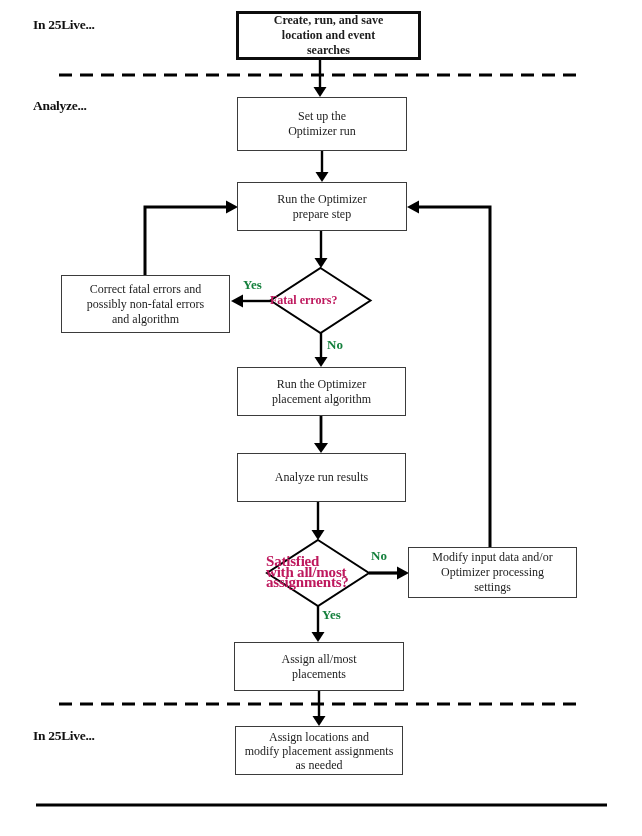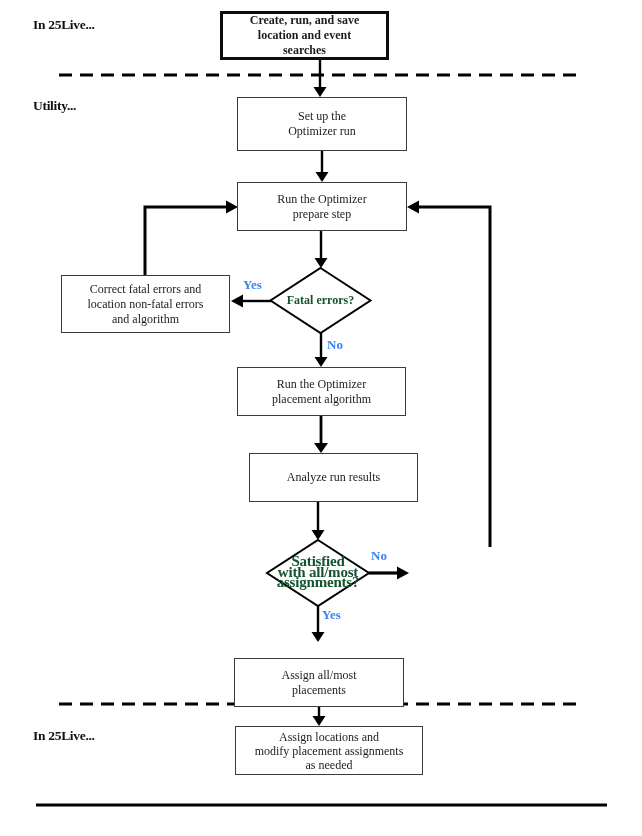--- a/index.html
+++ b/index.html
@@ -14,25 +14,25 @@
     text-align:center;font-size:12px;line-height:15px;box-sizing:border-box;
   }
   .node .ln{white-space:nowrap;}
   .node.primary{border:3px solid #0d0d0d;font-weight:bold;}
   .node.tight{line-height:14px;}
   .slabel{
     position:absolute;font-weight:bold;font-size:13.5px;line-height:15px;
     color:#111;letter-spacing:-0.3px;white-space:nowrap;
   }
   .dtext{
-    position:absolute;font-weight:bold;color:#14532d;text-align:center;
+    position:absolute;font-weight:bold;color:#be185d;
   }
   .dtext.fatal{font-size:12px;line-height:13px;}
   .dtext.satisfied{font-size:15px;line-height:10.5px;letter-spacing:-0.2px;}
-  .elabel{position:absolute;font-weight:bold;font-size:13px;color:#3b82f6;white-space:nowrap;}
+  .elabel{position:absolute;font-weight:bold;font-size:13px;color:#15803d;white-space:nowrap;}
 </style>
 </head>
 <body>
 
 <div class="canvas">
 
   <svg class="layer" viewBox="0 0 642 836" xmlns="http://www.w3.org/2000/svg">
 
     <line x1="59" y1="75" x2="578" y2="75" stroke="#000" stroke-width="3" stroke-dasharray="13 8"></line>
     <line x1="59" y1="704" x2="578" y2="704" stroke="#000" stroke-width="3" stroke-dasharray="13 8"></line>
@@ -88,62 +88,67 @@
       <polyline points="490,547 490,207 419,207" fill="none" stroke-width="3"></polyline>
       <polygon points="419,200.5 419,213.5 407,207" stroke="none"></polygon>
     </g>
 
     <polygon points="320.5,268 370.5,300.5 320.5,333 270.5,300.5" fill="#ffffff" stroke="#000" stroke-width="2"></polygon>
     <polygon points="318,540 369,573 318,606 267,573" fill="#ffffff" stroke="#000" stroke-width="2"></polygon>
   </svg>
 
   <div class="slabel" style="left:33px;top:17px;">In 25Live...</div>
   <div class="slabel" style="left:33px;top:98px;">
-    <div>Utility...</div>
+    <div>Analyze...</div>
   </div>
   <div class="slabel" style="left:33px;top:728px;">In 25Live...</div>
 
-  <div class="node primary" style="left:220px;top:11px;width:169px;height:49px;">
+  <div class="node primary" style="left:236px;top:11px;width:185px;height:49px;">
     <div class="ln">Create, run, and save</div>
     <div class="ln">location and event</div>
     <div class="ln">searches</div>
   </div>
 
   <div class="node" style="left:237px;top:97px;width:170px;height:54px;">
     <div class="ln">Set up the</div>
     <div class="ln">Optimizer run</div>
   </div>
 
   <div class="node" style="left:237px;top:182px;width:170px;height:49px;">
     <div class="ln">Run the Optimizer</div>
     <div class="ln">prepare step</div>
   </div>
 
   <div class="node" style="left:61px;top:275px;width:169px;height:58px;">
     <div class="ln">Correct fatal errors and</div>
-    <div class="ln">location non-fatal errors</div>
+    <div class="ln">possibly non-fatal errors</div>
     <div class="ln">and algorithm</div>
   </div>
 
   <div class="node" style="left:237px;top:367px;width:169px;height:49px;">
     <div class="ln">Run the Optimizer</div>
     <div class="ln">placement algorithm</div>
   </div>
 
-  <div class="node" style="left:249px;top:453px;width:169px;height:49px;">
+  <div class="node" style="left:237px;top:453px;width:169px;height:49px;">
     <div class="ln">Analyze run results</div>
   </div>
 
+  <div class="node" style="left:408px;top:547px;width:169px;height:51px;">
+    <div class="ln">Modify input data and/or</div>
+    <div class="ln">Optimizer processing</div>
+    <div class="ln">settings</div>
+  </div>
 
-  <div class="node" style="left:234px;top:642px;width:170px;height:49px;margin-top:16px;">
+  <div class="node" style="left:234px;top:642px;width:170px;height:49px;">
     <div class="ln">Assign all/most</div>
     <div class="ln">placements</div>
   </div>
 
-  <div class="node tight" style="left:235px;top:726px;width:188px;height:49px;">
+  <div class="node tight" style="left:235px;top:726px;width:168px;height:49px;">
     <div class="ln">Assign locations and</div>
     <div class="ln">modify placement assignments</div>
     <div class="ln">as needed</div>
   </div>
 
   <div class="dtext fatal" style="left:270px;top:294px;width:101px;">Fatal errors?</div>
 
   <div class="dtext satisfied" style="left:266px;top:556px;width:104px;">
     <div>Satisfied</div>
     <div>with all/most</div>

